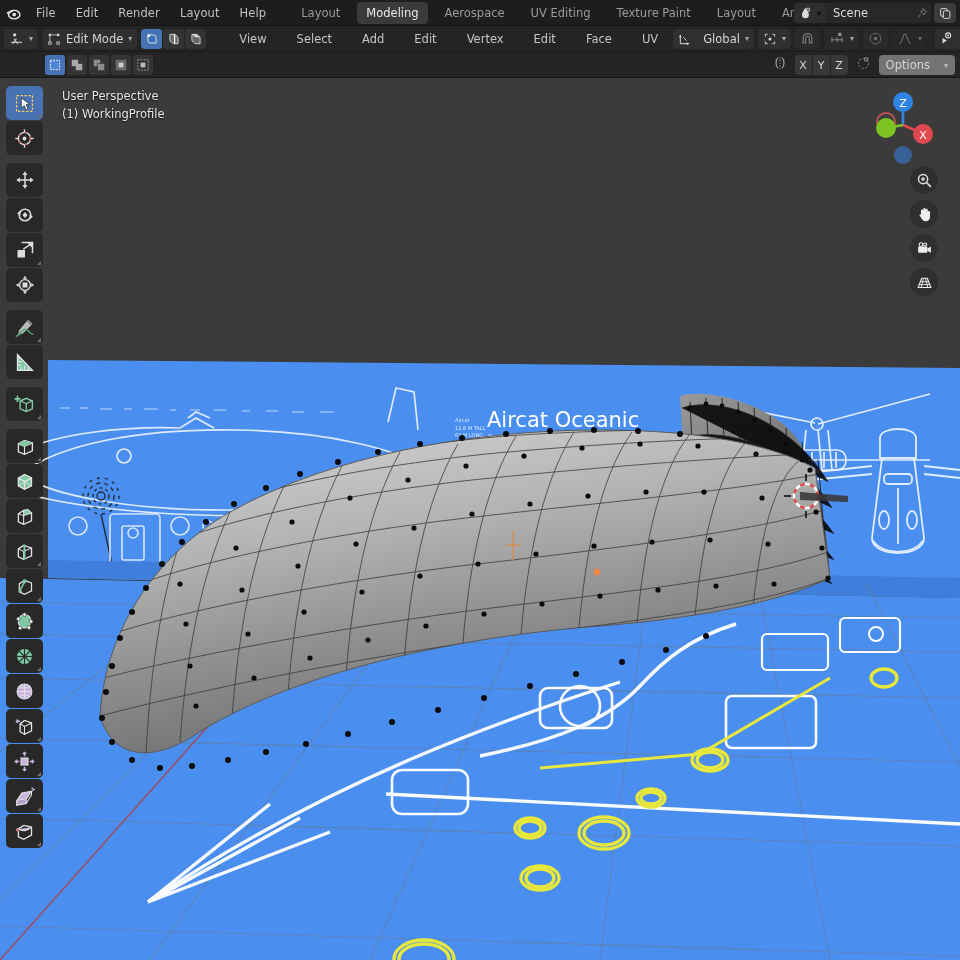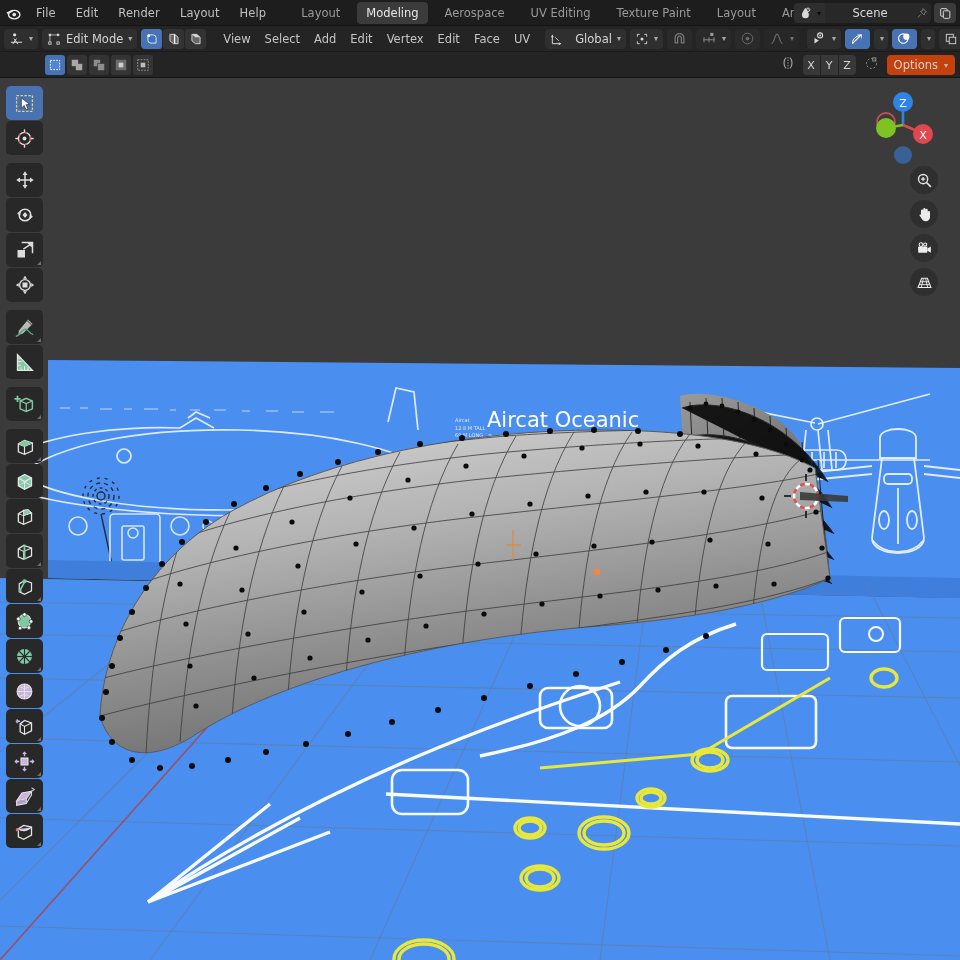--- a/index.html
+++ b/index.html
@@ -2,21 +2,21 @@
 <html><head>
 <meta charset="utf-8">
 <style>
   * { box-sizing: border-box; margin: 0; padding: 0; }
   html, body {
     width: 960px; height: 960px;
     background: #1d1d1d;
     font-family: "DejaVu Sans", "Liberation Sans", sans-serif;
     overflow: hidden;
   }
-  #app { position: relative; width: 848px; height: 960px; text-align: center; }
+  #app { position: relative; width: 848px; height: 960px; }
 
   
   .topbar {
     position: absolute; left:0; top:0; width:960px; height:26px;
     background:#1d1d1d; display:flex; align-items:center;
     border-bottom:1px solid #141414;
   }
   .blender-logo { width:26px; height:26px; display:flex; align-items:center; justify-content:center; }
   .menu-items { display:flex; align-items:center; gap:0px; }
   .menu-item {
@@ -55,21 +55,21 @@
   .vheader {
     position:absolute; left:0; top:26px; width:960px; height:26px;
     background:#242424; display:flex; align-items:center; gap:4px;
     padding:0 4px; border-bottom:1px solid #1a1a1a;
   }
   .hbtn {
     height:20px; background:#2f2f2f; border-radius:4px;
     display:flex; align-items:center; gap:3px; padding:0 5px;
     font-size:11.5px; color:#d4d4d4; white-space:nowrap;
   }
-  .hbtn.plain { background:transparent; padding:0 7px; color:#c5c5c5; }
+  .hbtn.plain { background:transparent; padding:0 7px; color:#c5c5c5;margin-left:16px; }
   .hbtn.blue { background:#4772b3; }
   .chev { font-size:8px; opacity:.75; margin-left:2px; }
   .seg-group { display:flex; gap:1px; }
   .seg {
     width:21px; height:20px; background:#333; display:flex;
     align-items:center; justify-content:center; border-radius:3px;
   }
   .seg.on { background:#4772b3; }
   .seg:first-child { border-radius:4px 3px 3px 4px; }
   .seg:last-child { border-radius:3px 4px 4px 3px; }
@@ -92,22 +92,22 @@
     position:absolute; right:5px; top:3px; display:flex; align-items:center; gap:3px;
   }
   .axis-btn {
     width:17px; height:20px; background:#383838; color:#d6d6d6;
     font-size:11px; display:flex; align-items:center; justify-content:center;
   }
   .axis-group { display:flex; gap:1px; }
   .axis-group .axis-btn:first-child { border-radius:4px 0 0 4px; }
   .axis-group .axis-btn:last-child { border-radius:0 4px 4px 0; }
   .opt-btn {
-    height:20px; background:#c2410c; border-radius:4px; padding:0 7px;
-    font-size:11.5px; color:#d4d4d4; display:flex; align-items:center; gap:4px;
+    height:20px; background:#737373; border-radius:4px; padding:0 7px;
+    font-size:11.5px; color:#d4d4d4; display:flex; align-items:center; gap:12px;
   }
 
   
   .viewport {
     position:absolute; left:0; top:78px; width:960px; height:882px;
     overflow:hidden; background:#3a3a3a;
   }
   .vp-bg { position:absolute; inset:0; }
 
   
@@ -737,20 +737,24 @@
         <circle r="12" fill="none" stroke="#ffffff" stroke-width="2.6" stroke-dasharray="5 5" stroke-dashoffset="5"></circle>
         <line x1="0" y1="-22" x2="0" y2="-15" stroke="#111" stroke-width="1.6"></line>
         <line x1="0" y1="15" x2="0" y2="22" stroke="#111" stroke-width="1.6"></line>
         <line x1="-22" y1="0" x2="-15" y2="0" stroke="#111" stroke-width="1.6"></line>
         <line x1="15" y1="0" x2="22" y2="0" stroke="#111" stroke-width="1.6"></line>
       </g>
 
       <path d="M800 414 L848 418 L848 424 L800 422 Z" fill="#3a3a3a" opacity=".9"></path>
     </svg>
 
+    <div class="vp-text">
+      <div>User Perspective</div>
+      <div>(1) WorkingProfile</div>
+    </div>
 
     <div class="toolbar">
 
       <div class="tool active">
         <svg width="19" height="19" viewBox="0 0 24 24">
           <rect x="2" y="2" width="20" height="20" fill="none" stroke="#ffcd5e" stroke-width="1.6" stroke-dasharray="3 2"></rect>
           <path d="M8 5 L8 18 L11.5 14.5 L14 20 L16.5 19 L14 13.5 L18.5 13 Z" fill="#ffffff" stroke="#202020" stroke-width="0.8"></path>
         </svg>
         <div class="corner"></div>
       </div>

